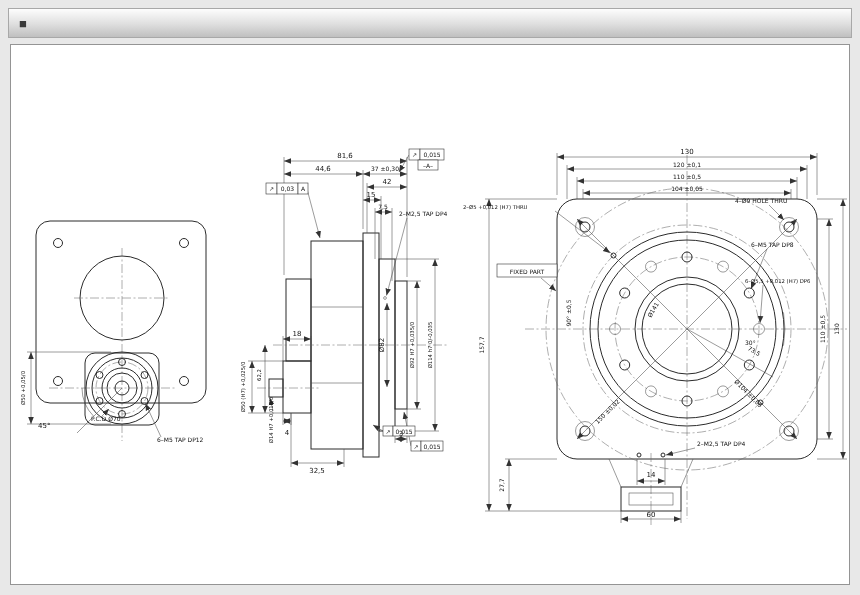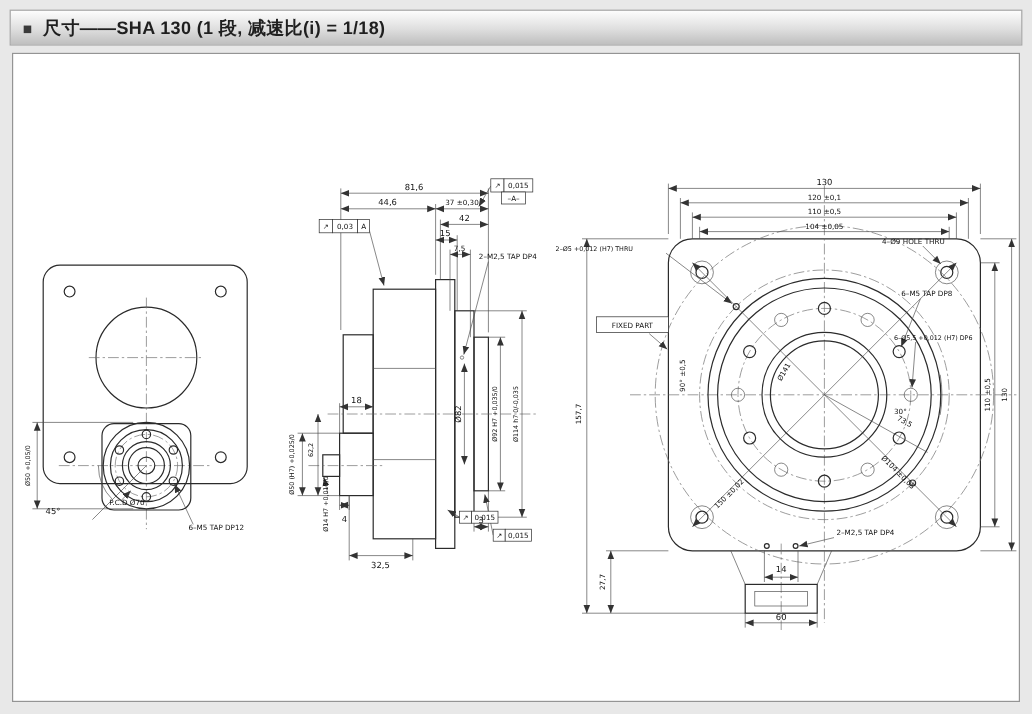--- a/index.html
+++ b/index.html
@@ -24,21 +24,20 @@
   .t{font-size:7px;font-family:"DejaVu Sans",sans-serif}
   .m{font-size:6px;font-family:"DejaVu Sans",sans-serif}
   .s{font-size:5.3px;font-family:"DejaVu Sans",sans-serif}
   .mid{text-anchor:middle}
 </style>
 </head>
 <body>
 
 <div class="header-bar">
   <span class="bullet">■</span>
-  <span class="title">尺寸——SHA 130 (1 段, 减速比(i) = 1/18)</span>
 </div>
 
 <div class="panel">
 <svg width="838" height="539" viewBox="0 0 838 539">
   <defs>
     <marker id="ae" markerWidth="8" markerHeight="8" refX="7" refY="4" orient="auto" markerUnits="userSpaceOnUse">
       <path d="M0,1.2 L7,4 L0,6.8 Z" fill="#333"></path>
     </marker>
     <marker id="as" markerWidth="8" markerHeight="8" refX="1" refY="4" orient="auto" markerUnits="userSpaceOnUse">
       <path d="M8,1.2 L1,4 L8,6.8 Z" fill="#333"></path>

